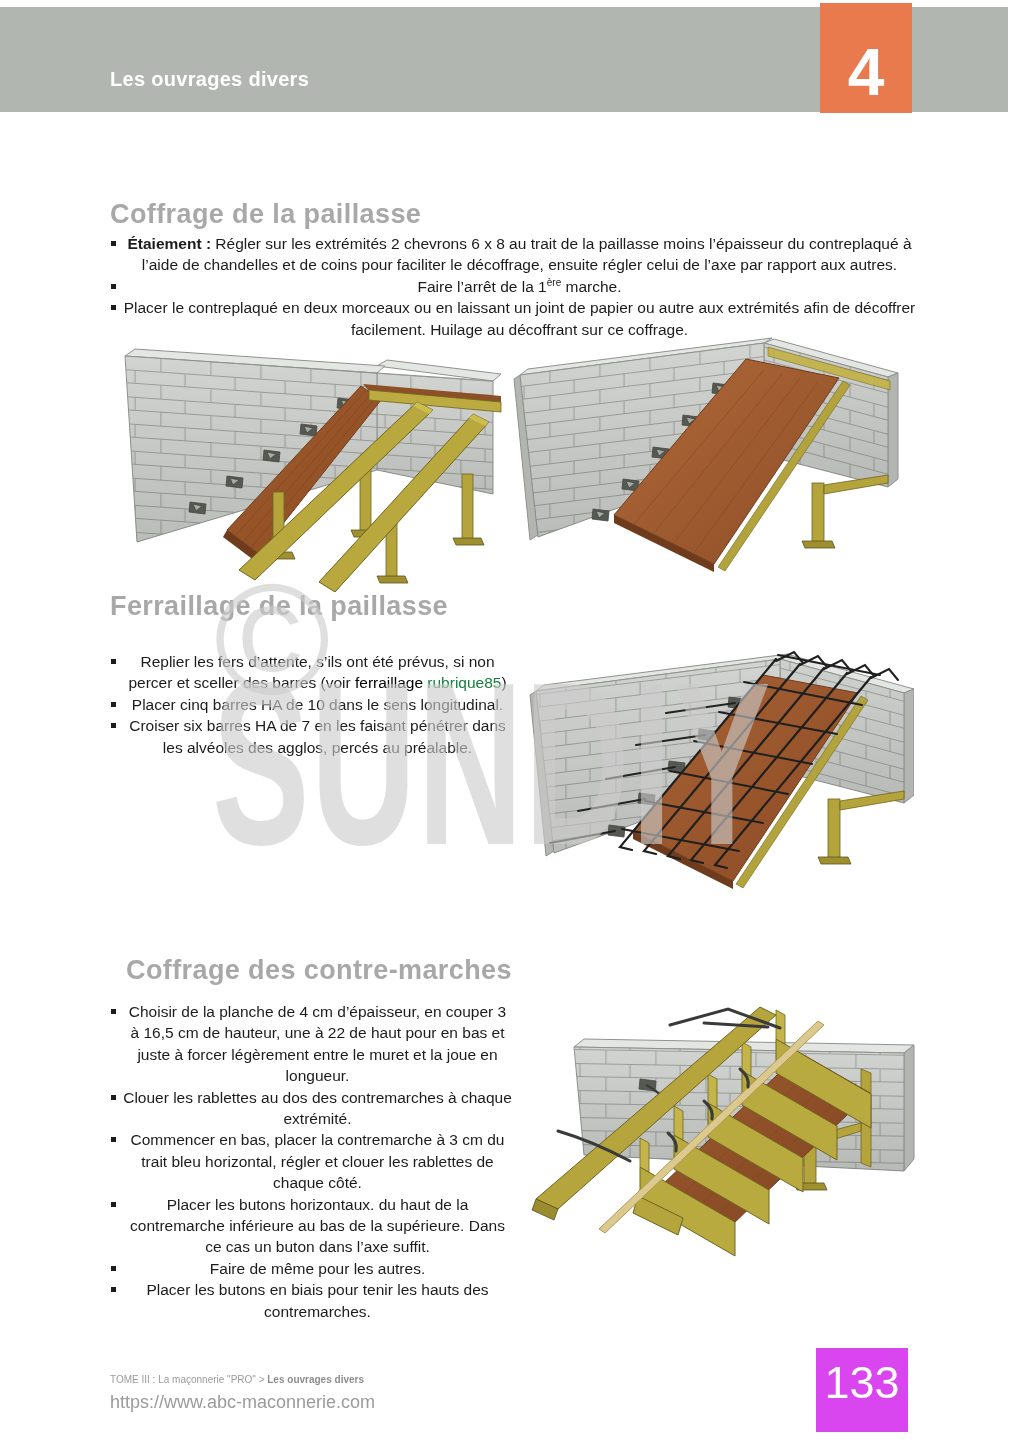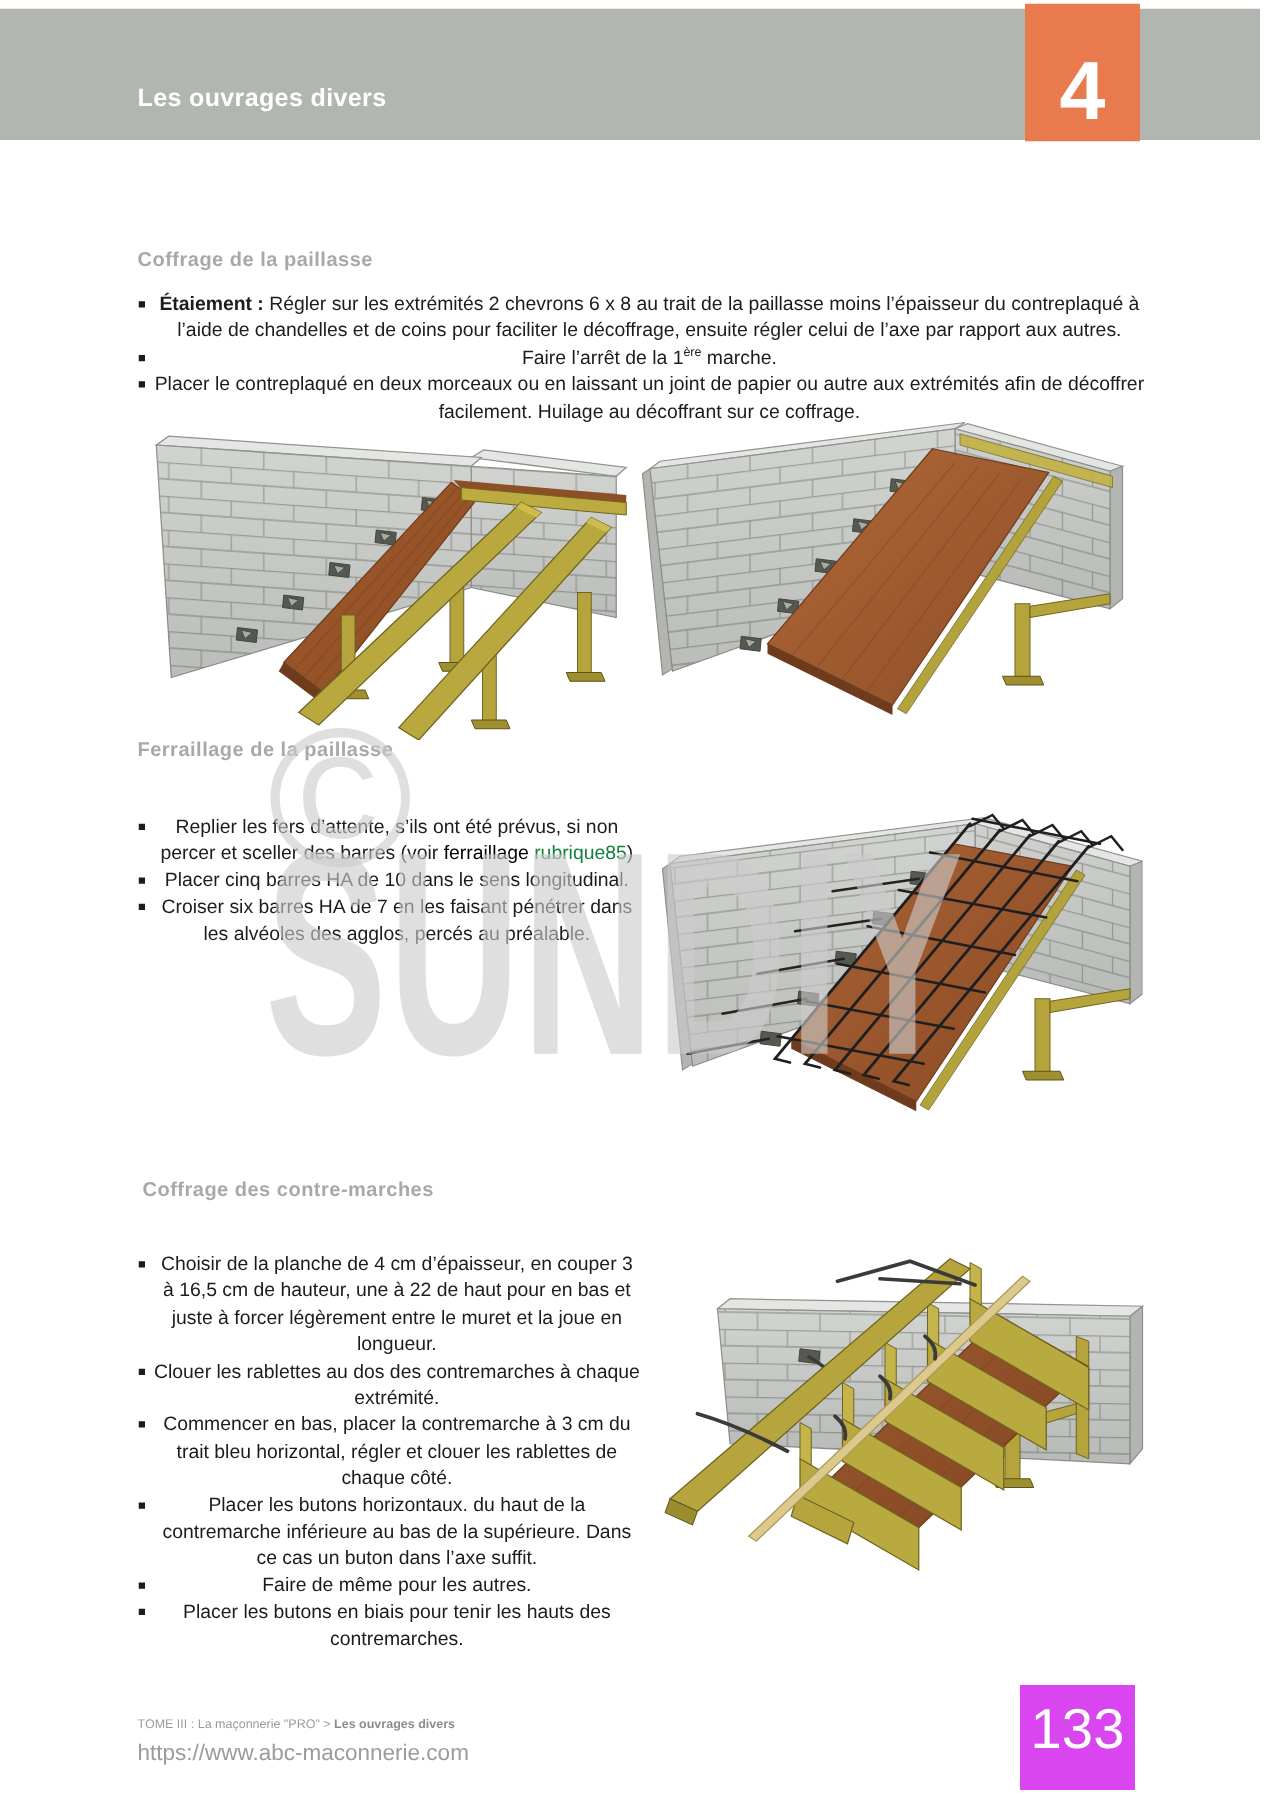--- a/index.html
+++ b/index.html
@@ -10,21 +10,21 @@
   
   .header-bar{left:0;top:7px;width:1008px;height:105px;background:#b2b6b1;}
   .chapter-box{left:820px;top:3px;width:92px;height:110px;background:#e87a4e;
                display:flex;align-items:flex-end;justify-content:center;}
   .chapter-num{color:#ffffff;font-weight:bold;font-size:66px;line-height:1;
                margin-bottom:8px;}
   .header-title{left:110px;top:68px;color:#ffffff;font-weight:bold;font-size:20px;
                 letter-spacing:.3px;}
 
   
-  .sec-h{color:#a8a8a8;font-weight:bold;font-size:16px;letter-spacing:.4px;line-height:1.1;}
+  .sec-h{color:#a8a8a8;font-weight:bold;font-size:27px;letter-spacing:.4px;line-height:1.1;}
 
   
   ul.bullets{list-style:none;margin:0;padding:0;font-size:15.5px;line-height:21.4px;color:#1c1c1c;}
   ul.bullets li{position:relative;padding-left:13px;text-align:center;}
   ul.bullets li::before{content:"";position:absolute;left:1px;top:8px;width:5px;height:5px;background:#1c1c1c;}
   .seg-bold{font-weight:bold;}
   .seg-link{color:#000000;cursor:pointer;}
   .seg-link2{color:#15803d;cursor:pointer;}
   sup{font-size:10px;line-height:0;}
 
@@ -269,21 +269,21 @@
   <g stroke="#1f1f1f" stroke-width="2" fill="none" stroke-linecap="round">
     <path d="M248 20 l18 -9 l9 11"></path>
     <path d="M272 24 l18 -9 l9 11"></path>
     <path d="M296 28 l18 -9 l9 11"></path>
     <path d="M319 33 l18 -9 l9 11"></path>
     <path d="M343 37 l18 -9 l9 11"></path>
     <line x1="250" y1="14" x2="352" y2="34"></line>
   </g>
 </svg>
 
-<h2 class="abs sec-h" style="left:110px;top:940px;margin:4px;">Coffrage des contre-marches</h2>
+<h2 class="abs sec-h" style="left:110px;top:940px;margin:16px;">Coffrage des contre-marches</h2>
 <ul class="abs bullets" style="left:110px;top:1001px;width:402px;">
     <li><span>Choisir de la planche de 4 cm d’épaisseur, en couper 3 à 16,5 cm de hauteur, une à 22 de haut pour en bas et juste à forcer légèrement entre le muret et la joue en longueur.</span></li>
     <li><span>Clouer les rablettes au dos des contremarches à chaque extrémité.</span></li>
     <li><span>Commencer en bas, placer la contremarche à 3 cm du trait bleu horizontal, régler et clouer les rablettes de chaque côté.</span></li>
     <li><span>Placer les butons horizontaux. du haut de la contremarche inférieure au bas de la supérieure. Dans ce cas un buton dans l’axe suffit.</span></li>
     <li><span>Faire de même pour les autres.</span></li>
     <li><span>Placer les butons en biais pour tenir les hauts des contremarches.</span></li>
   </ul>
 
 <svg class="fig" style="left:518px;top:981px;" width="470" height="290" viewBox="0 0 470 290" role="img">

